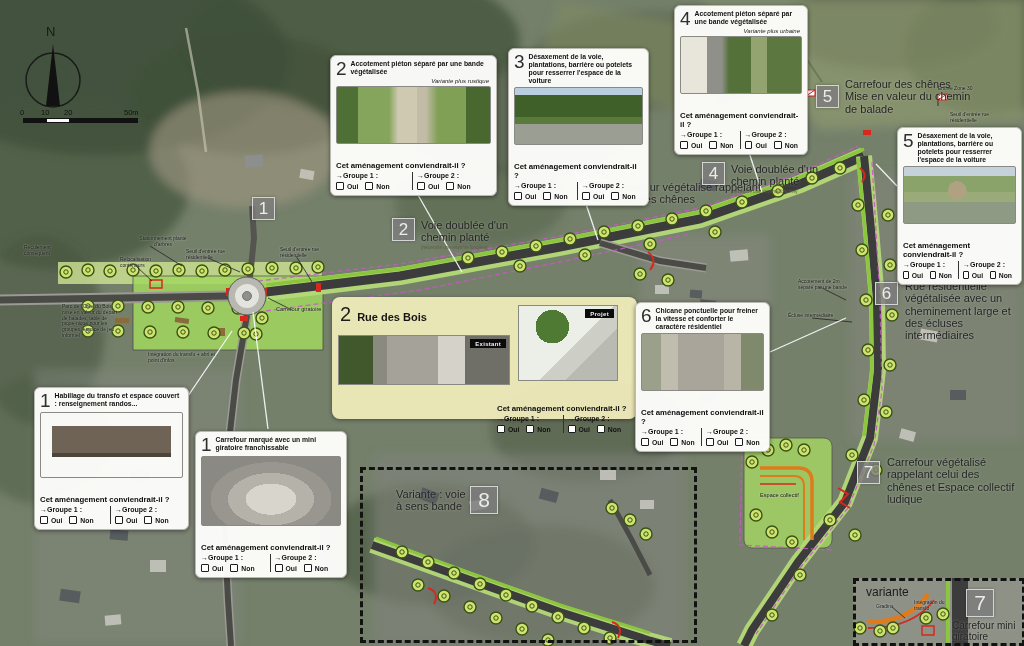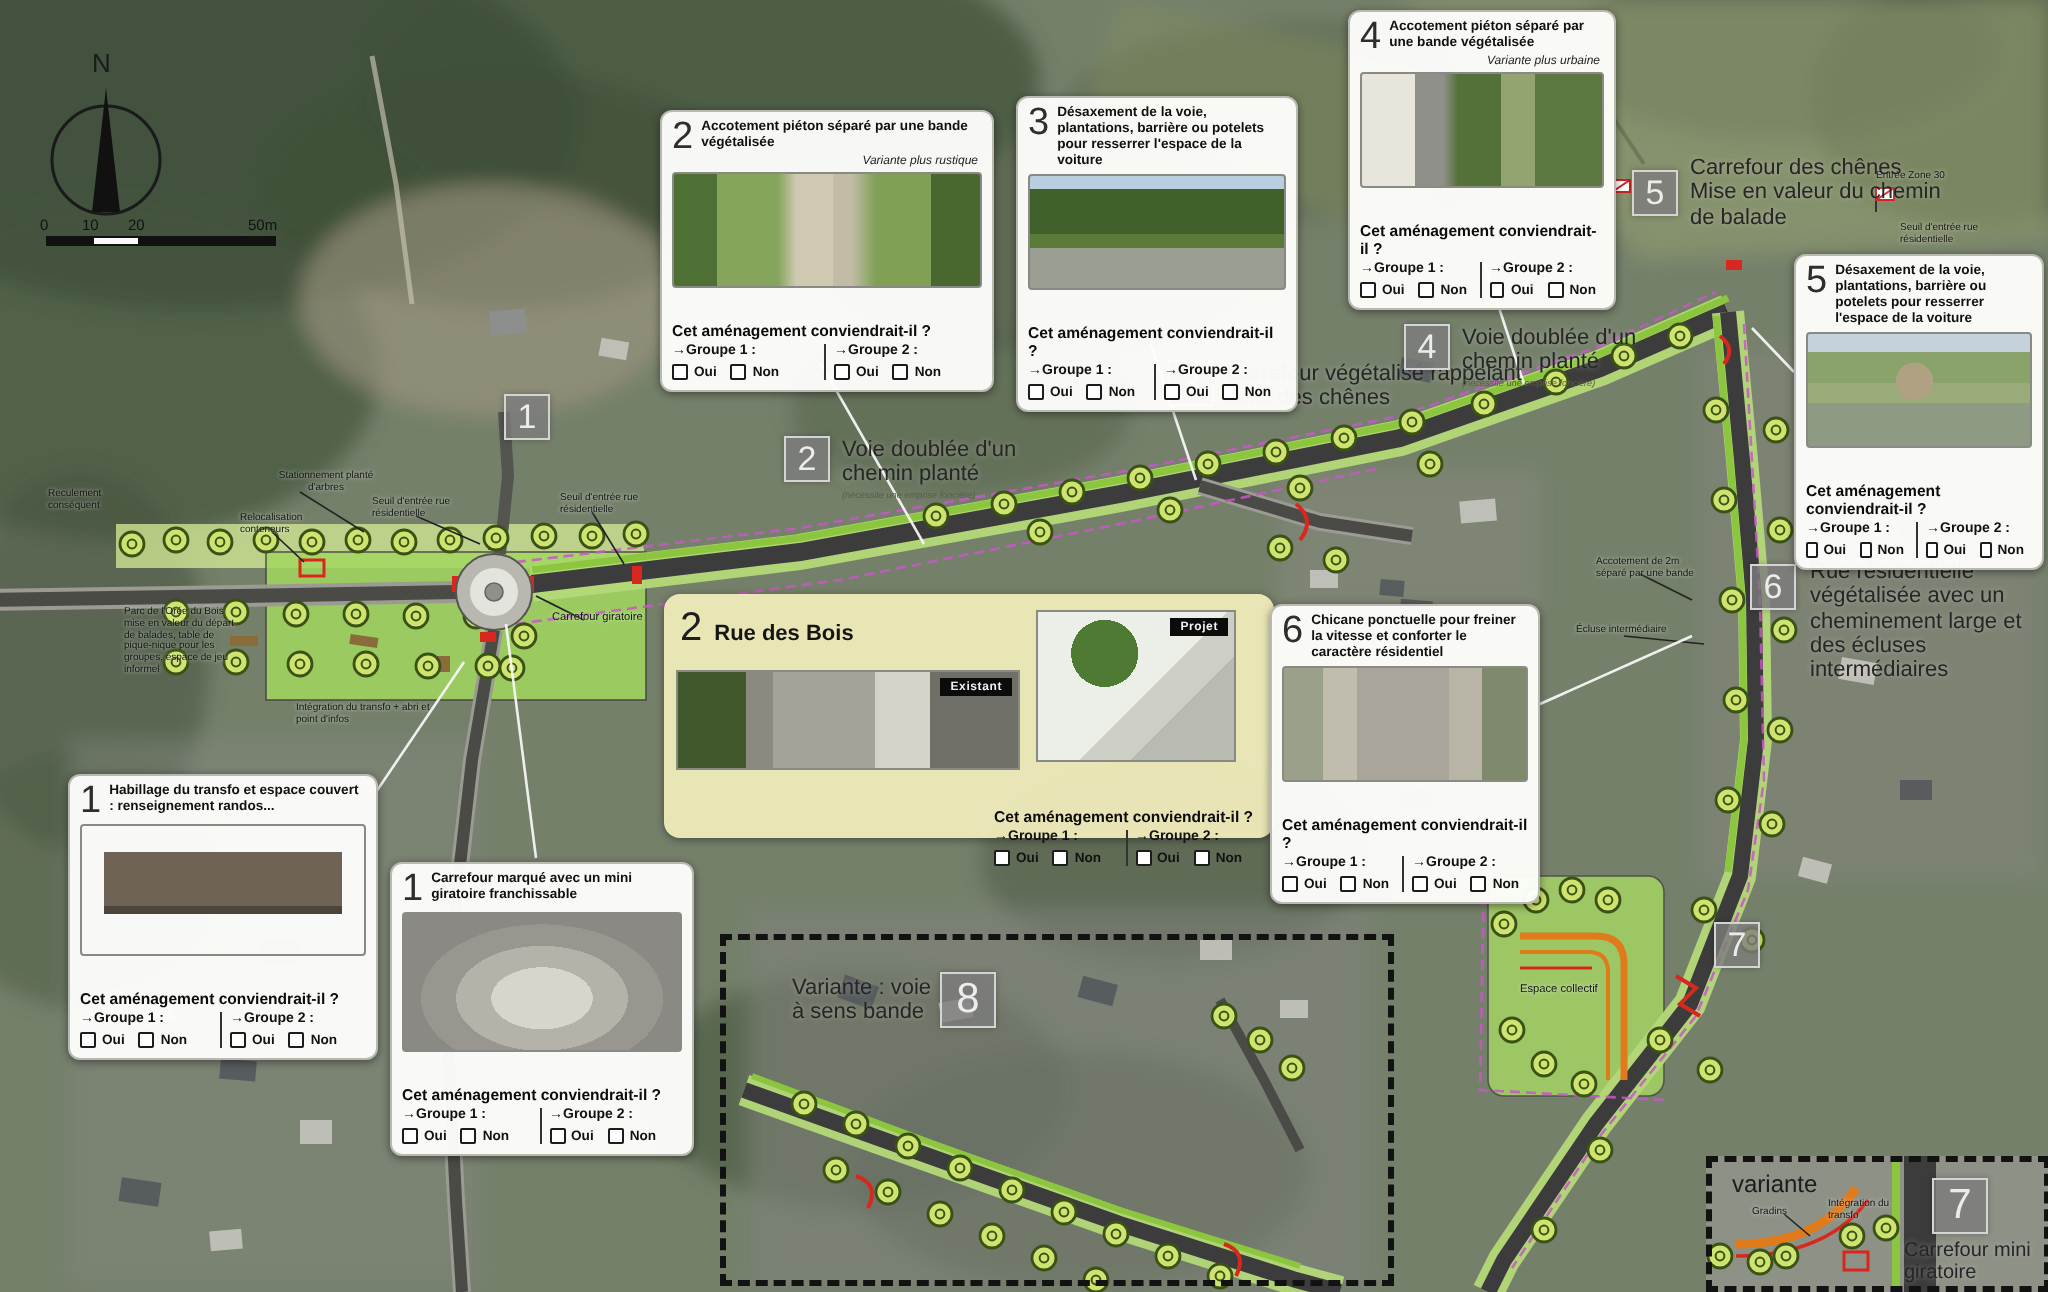--- a/index.html
+++ b/index.html
@@ -377,20 +377,21 @@
   <div class="mlabel" style="left:731px;top:163px;width:110px">Voie doublée d'un chemin planté</div>
   <div class="msub" style="left:731px;top:189px;width:110px">(nécessite une emprise foncière)</div>
 
   <div class="nbadge" style="left:816px;top:85px">5</div>
   <div class="mlabel" style="left:845px;top:78px;width:128px">Carrefour des chênes Mise en valeur du chemin de balade</div>
 
   <div class="nbadge" style="left:875px;top:282px">6</div>
   <div class="mlabel" style="left:905px;top:280px;width:118px">Rue résidentielle végétalisée avec un cheminement large et des écluses intermédiaires</div>
 
   <div class="nbadge" style="left:857px;top:461px">7</div>
+  <div class="mlabel" style="left:887px;top:456px;width:128px">Carrefour végétalisé rappelant celui des chênes et Espace collectif ludique</div>
 
   <div class="mlabel" style="left:396px;top:488px;width:76px">Variante : voie à sens bande</div>
   <div class="nbadge big" style="left:470px;top:486px">8</div>
 
   <div class="variante-word">variante</div>
   <div class="nbadge big" style="left:966px;top:589px">7</div>
   <div class="mlabel" style="left:952px;top:620px;width:66px;font-size:10px">Carrefour mini giratoire</div>
 
   <div class="tnote" style="left:138px;top:236px;width:50px;text-align:center">Stationnement planté d'arbres</div>
   <div class="tnote" style="left:120px;top:257px;width:42px">Relocalisation conteneurs</div>

